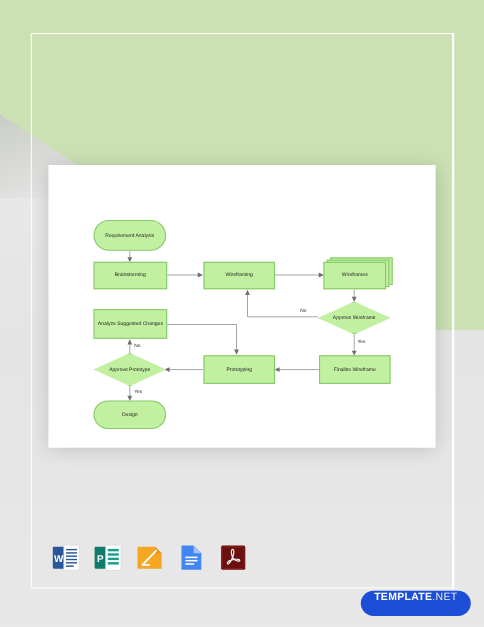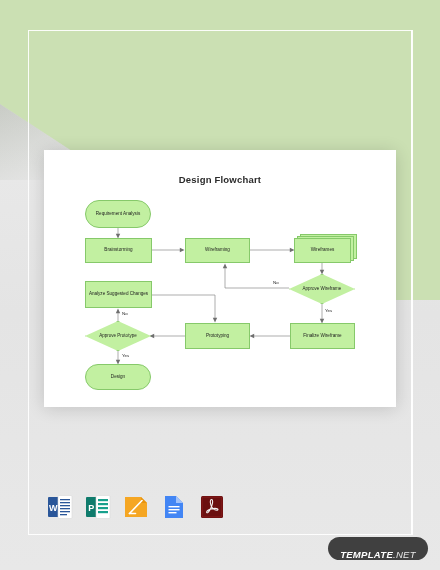--- a/index.html
+++ b/index.html
@@ -80,42 +80,41 @@
   svg.conn polygon{fill:#6f6f6f;}
 
   
   .icons{position:absolute;left:47px;top:494px;display:flex;gap:12px;align-items:flex-end;}
   .ficon{width:26px;height:26px;position:relative;}
   .ficon svg{display:block;}
 
   
   .watermark{
     position:absolute;left:328px;top:537px;width:100px;height:23px;
-    background:#404040;border-radius:12px;
-    display:flex;align-items:flex-end;justify-content:center;
-    font-size:9.5px;letter-spacing:.3px;color:#fdfdfd;font-style:italic;
+    background:#1d4ed8;border-radius:12px;
+    display:flex;align-items:flex-start;justify-content:center;
+    font-size:9.5px;letter-spacing:.3px;color:#fdfdfd;
   }
   .watermark .wm-b{font-weight:700;color:#ffffff;}
   .watermark .wm-l{font-weight:400;color:#eaeaea;}
 </style>
 </head>
 <body>
 
 <div id="stage">
 
   <div class="bg-grey"></div>
   <div class="bg-green"></div>
   <div class="bg-green-shadow"></div>
   <div class="frame"></div>
   <div class="frame-right-line"></div>
 
   <div class="doc-shadow"></div>
 
   <div class="doc">
-    <div class="doc-title">Design Flowchart</div>
 
     <div class="chart">
 
       <svg class="conn" viewBox="0 0 352 257">
 
         <line x1="74" y1="78" x2="74" y2="84"></line>
         <polygon points="74,88.5 71.8,83.8 76.2,83.8"></polygon>
 
         <line x1="108" y1="100" x2="136" y2="100"></line>
         <polygon points="140.5,100 135.8,97.8 135.8,102.2"></polygon>

